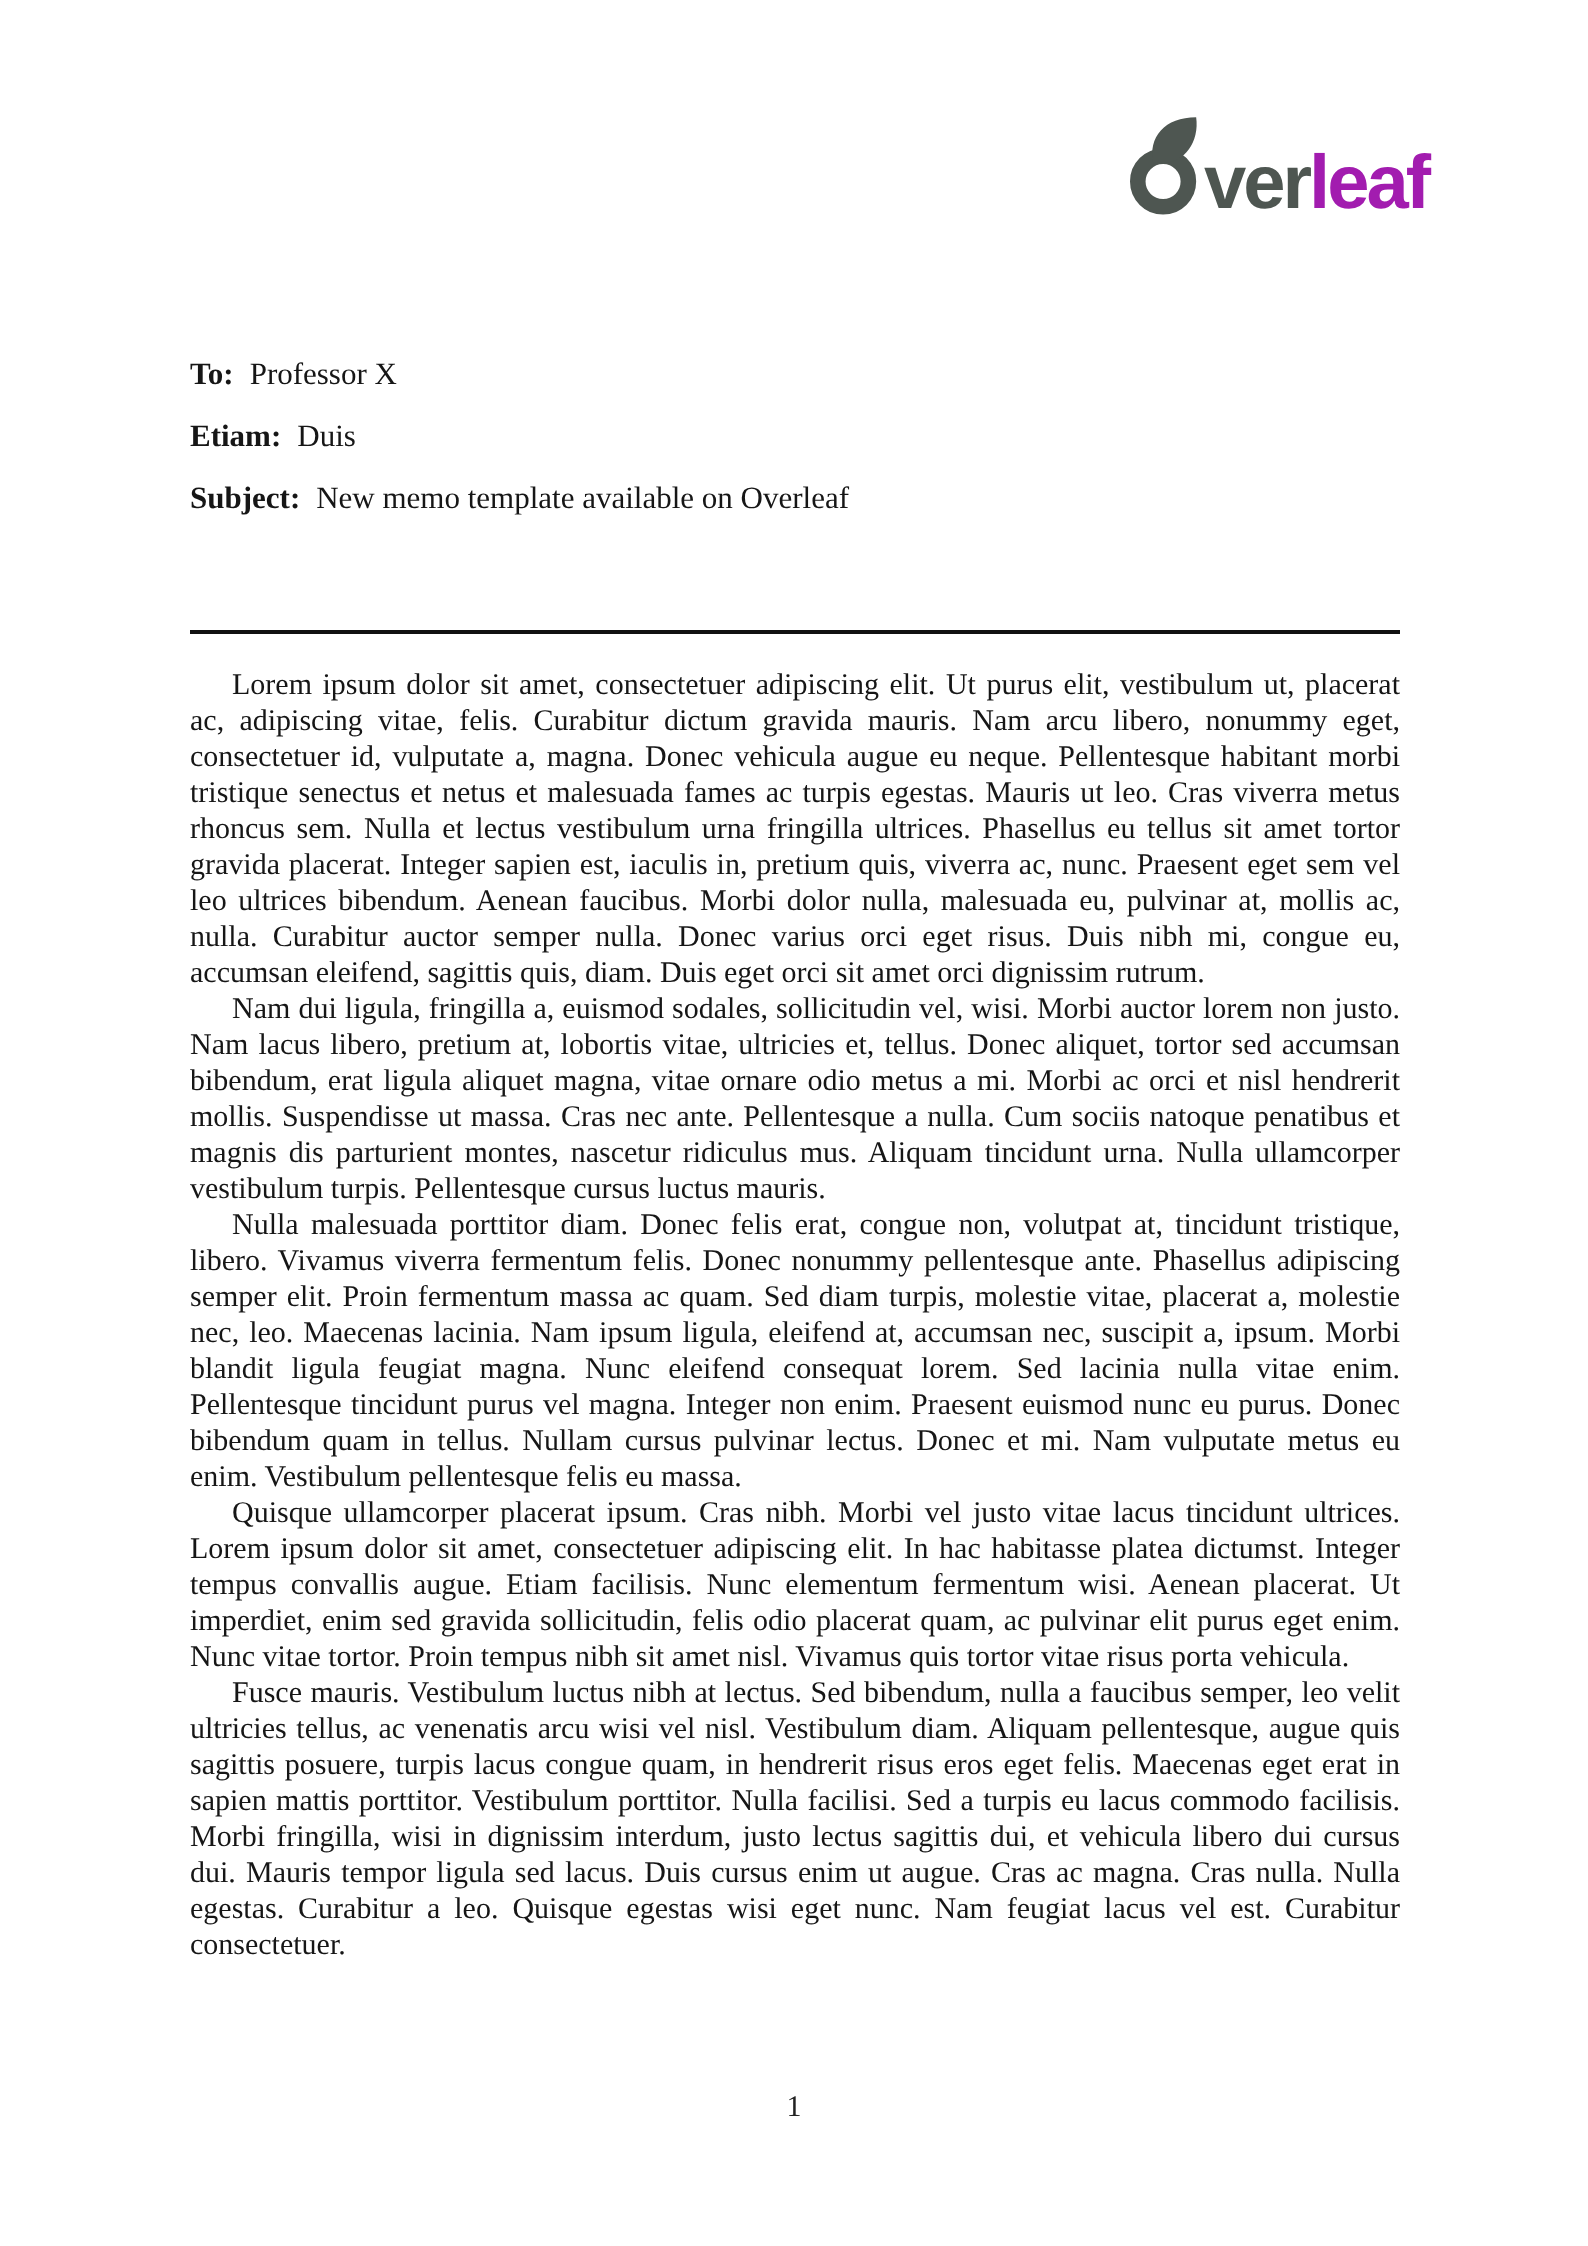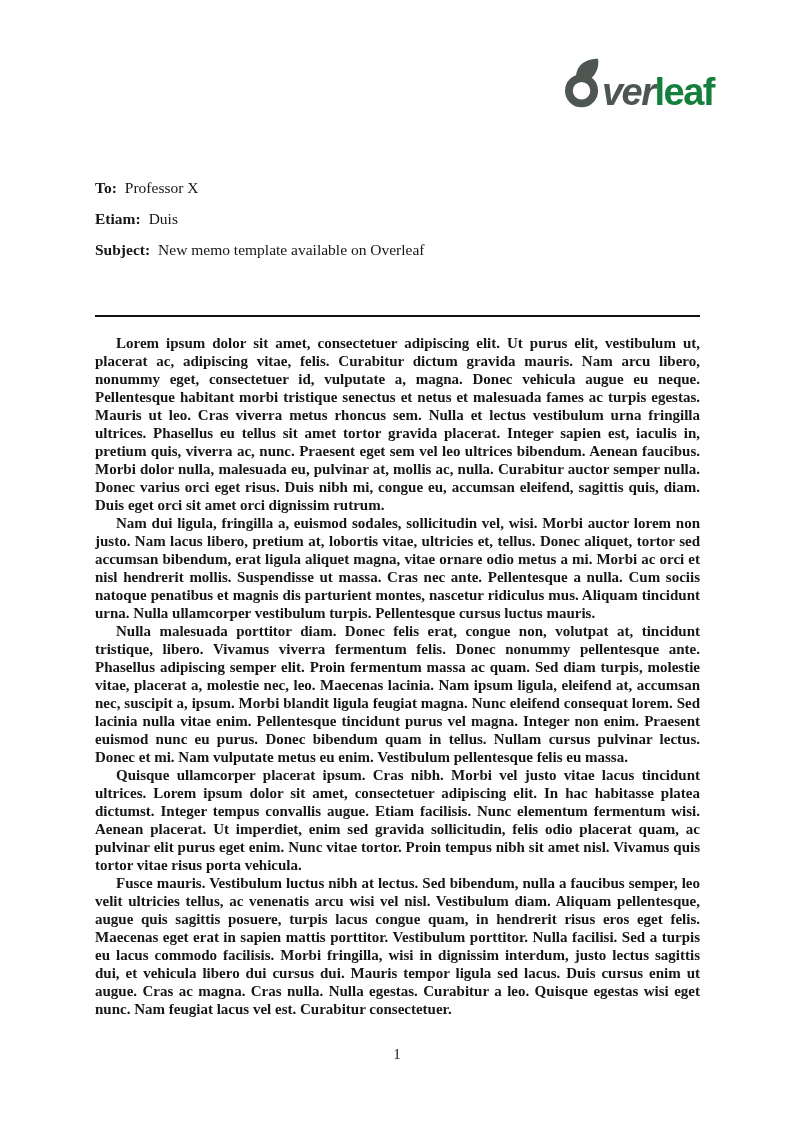--- a/index.html
+++ b/index.html
@@ -16,22 +16,22 @@
   
   .logo {
     position: absolute; top: 56px; right: 80px;
     display: flex; align-items: flex-end;
     font-family: "Liberation Sans", sans-serif;
     font-weight: 700; font-size: 38px; line-height: 0.82;
     letter-spacing: -1.5px;
     user-select: none;
   }
   .logo svg { display: block; margin-right: 1px; }
-  .logo .logo-gray { color: #4e5651; font-style: italic; }
-  .logo .logo-green { color: #15803d; }
+  .logo .logo-gray { color: #4e5651; }
+  .logo .logo-green { color: #a21caf; }
 
   
   .memo-fields {
     position: absolute; left: 95px; right: 94px; top: 179px; font-family: Liberation Serif, serif;
   }
   .memo-fields .field {
     margin: 0 0 13px 0;
     font-size: 15.5px; line-height: 18px;
   }
   .field-label { font-weight: 700; margin-right: 8px; }
@@ -42,21 +42,21 @@
     height: 2px; background: #111111;
   }
 
   
   .body-text {
     position: absolute; left: 95px; right: 94px; top: 334px;
     text-align: justify;
     font-size: 15px; line-height: 18px;
     hyphens: auto; -webkit-hyphens: auto;
   }
-  .body-text p { margin: 0; text-indent: 21px; font-weight: bold; }
+  .body-text p { margin: 0; text-indent: 21px; }
 
   
   .page-footer {
     position: absolute; left: 0; right: 0; top: 1046px;
     text-align: center; font-size: 15px; color: #222;
   }
 </style>
 </head>
 <body>
 

